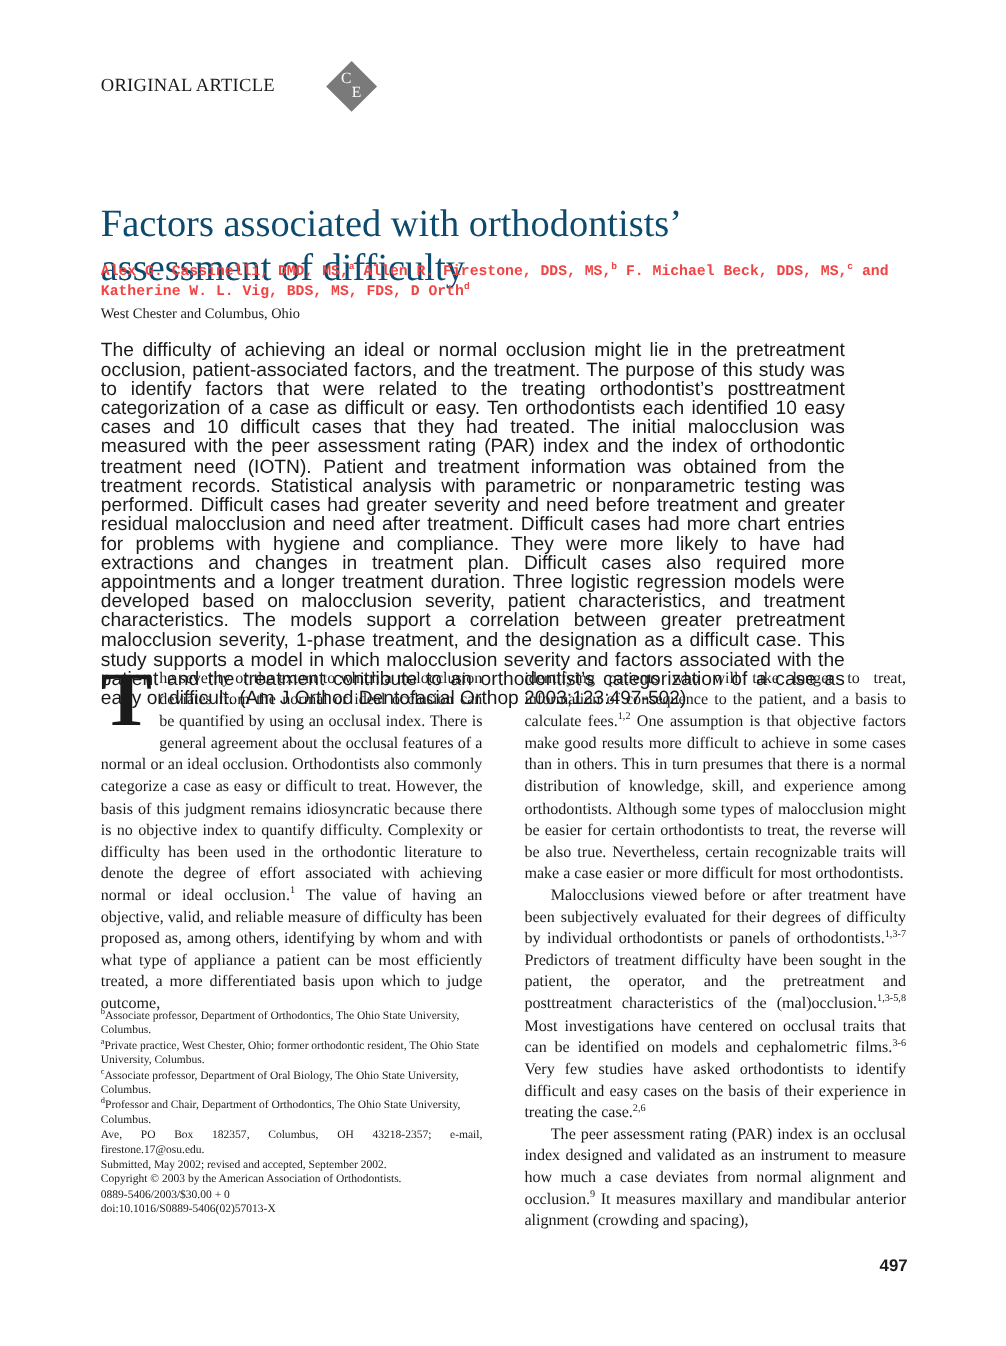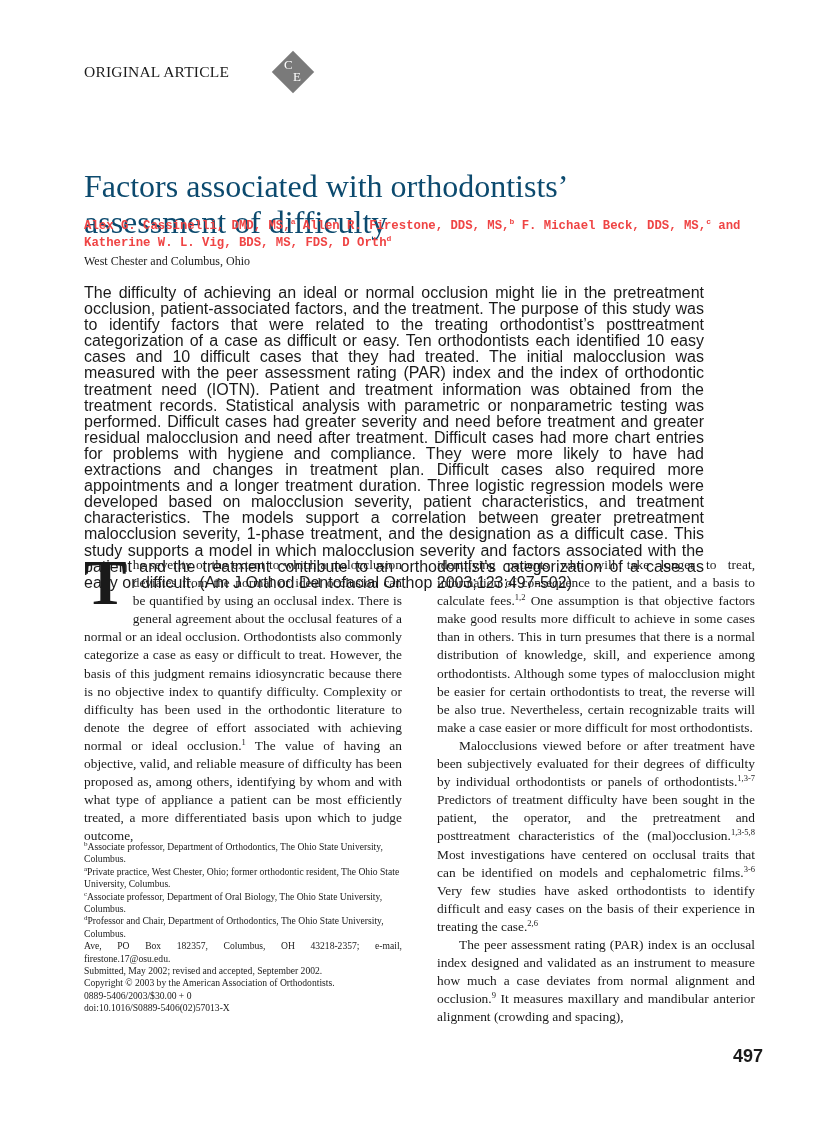--- a/index.html
+++ b/index.html
@@ -27,21 +27,21 @@
     .col p { margin: 0; }
     .col p.indent { text-indent: 22px; }
     .col sup { font-size: 8.5px; vertical-align: super; line-height: 0; }
     .dropcap { float: left; font-family: "Liberation Serif", serif; font-weight: bold; font-size: 64px; line-height: 50px; margin: 2px 6px 0 0; height: 54px; }
 
     .footnotes { position: absolute; left: 84px; top: 841px; width: 318px; font-family: "Liberation Serif", serif; font-size: 9.6px; line-height: 12.4px; color: #1a1a1a; text-align: left; }
     .footnotes div { margin: 0; }
     .footnotes sup { font-size: 7px; vertical-align: super; line-height: 0; }
     .footnotes .justify { text-align: justify; text-align-last: justify; }
 
-    .page-number { position: absolute; left: 733px; top: 1046px; font-family: "Liberation Sans", sans-serif; font-weight: bold; font-size: 18px; color: #1a1a1a; }
+    .page-number { position: absolute; left: 733px; top: 1046px; font-family: "Liberation Sans", sans-serif; font-weight: bold; font-size: 14px; color: #1a1a1a; }
   </style>
 </head>
 <body>
 
 <div class="header-row">
   <span class="section-label">ORIGINAL ARTICLE</span>
   <div class="ce-badge">
     <div class="diamond"></div>
     <span class="c">C</span>
     <span class="e">E</span>

